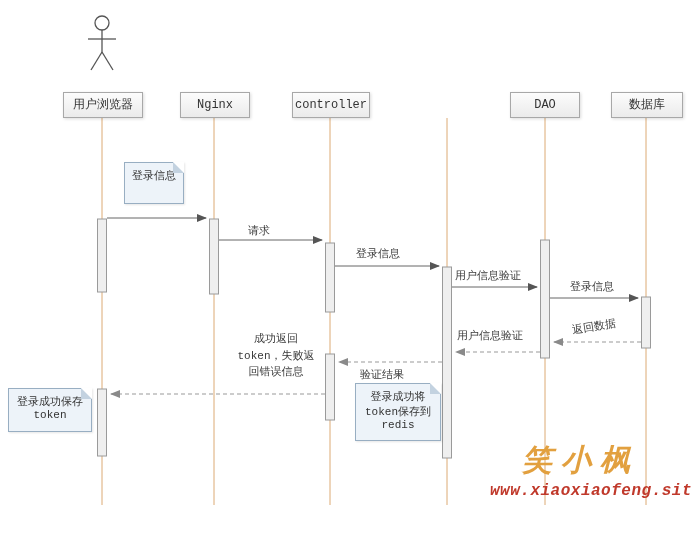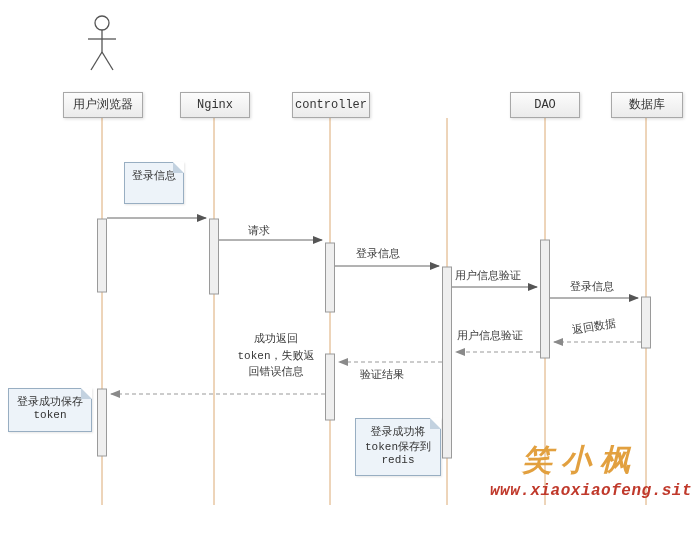--- a/index.html
+++ b/index.html
@@ -92,18 +92,18 @@
   <div class="mlabel" style="left:356px;top:246px;">登录信息</div>
   <div class="mlabel" style="left:455px;top:268px;">用户信息验证</div>
   <div class="mlabel" style="left:570px;top:279px;">登录信息</div>
   <div class="mlabel tilt" style="left:572px;top:319px;">返回数据</div>
   <div class="mlabel" style="left:457px;top:328px;">用户信息验证</div>
   <div class="mlabel" style="left:360px;top:343px;margin-top:24px;">验证结果</div>
   <div class="mlabel mlabel-wrap" style="left:233px;top:331px;width:86px;">成功返回token，失败返回错误信息</div>
 
   <div class="note" style="left:124px;top:162px;width:46px;min-height:30px;">登录信息</div>
   <div class="note" style="left:8px;top:388px;width:70px;min-height:32px;">登录成功保存token</div>
-  <div class="note" style="left:355px;top:383px;width:72px;min-height:46px;margin-top:35px;">登录成功将token保存到redis</div>
+  <div class="note" style="left:355px;top:383px;width:72px;min-height:46px;">登录成功将token保存到redis</div>
 
   <div class="wm-brand">笑小枫</div>
   <div class="wm-url">www.xiaoxiaofeng.site</div>
 
 </div>
 
 </body></html>

